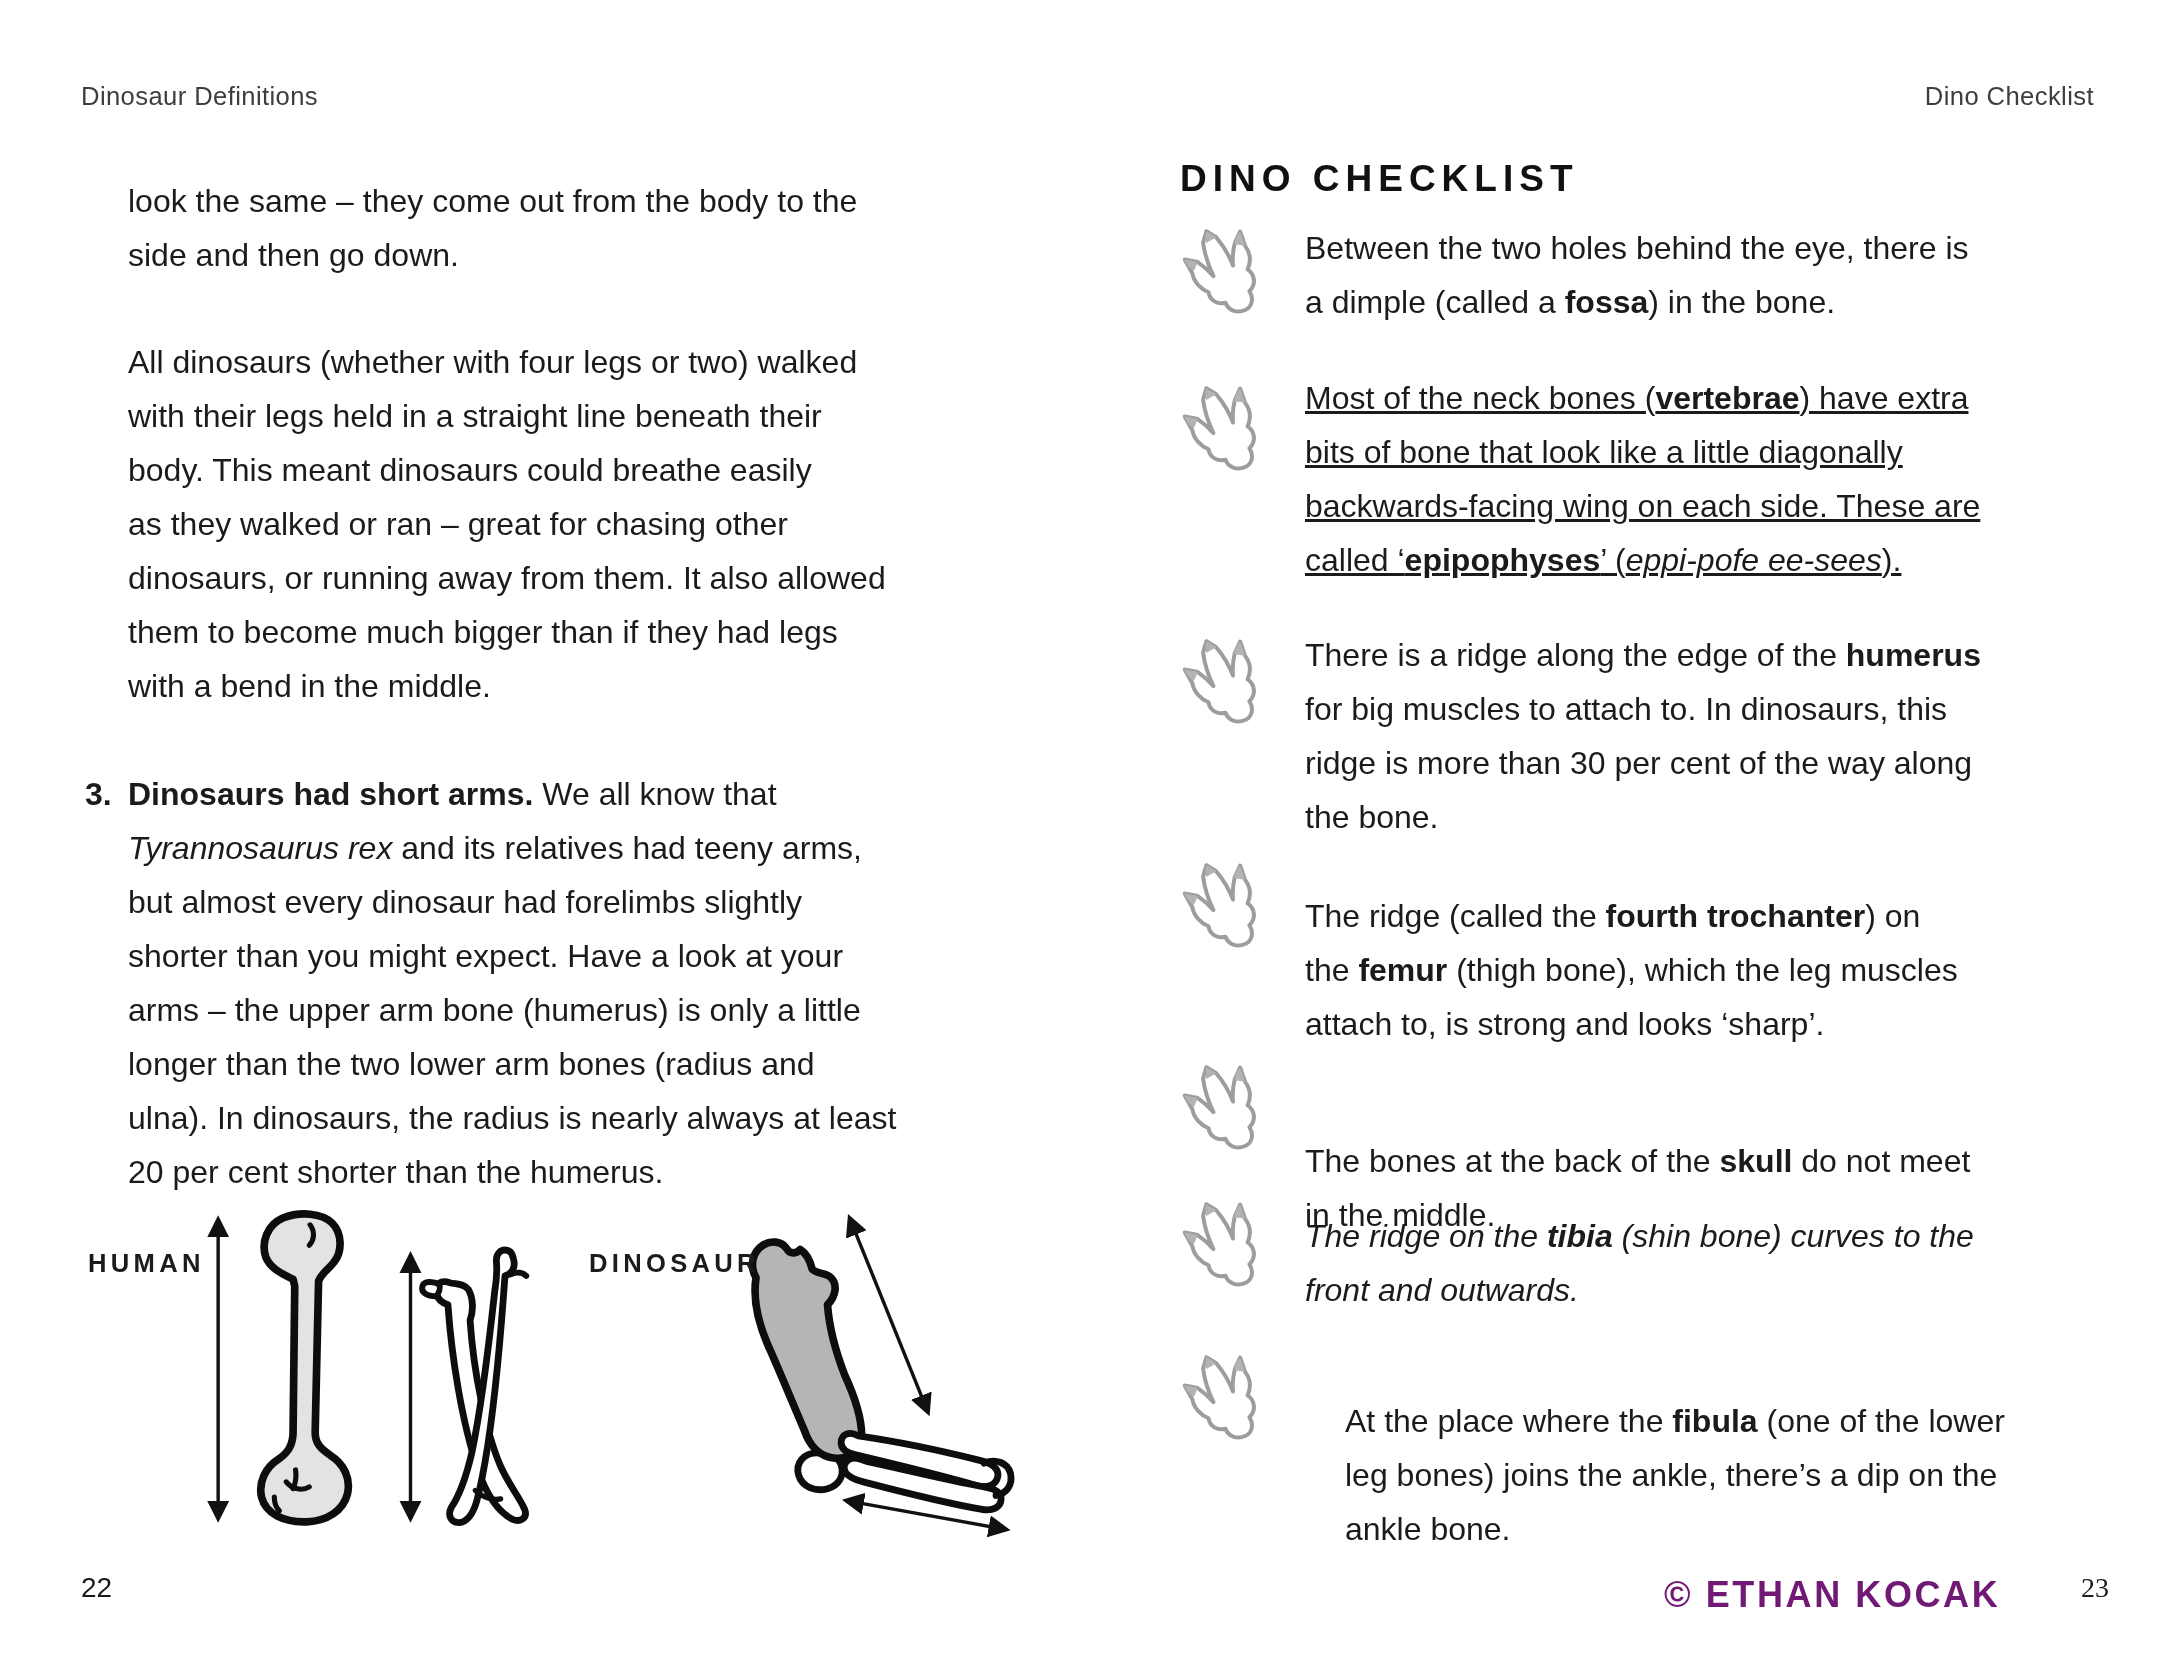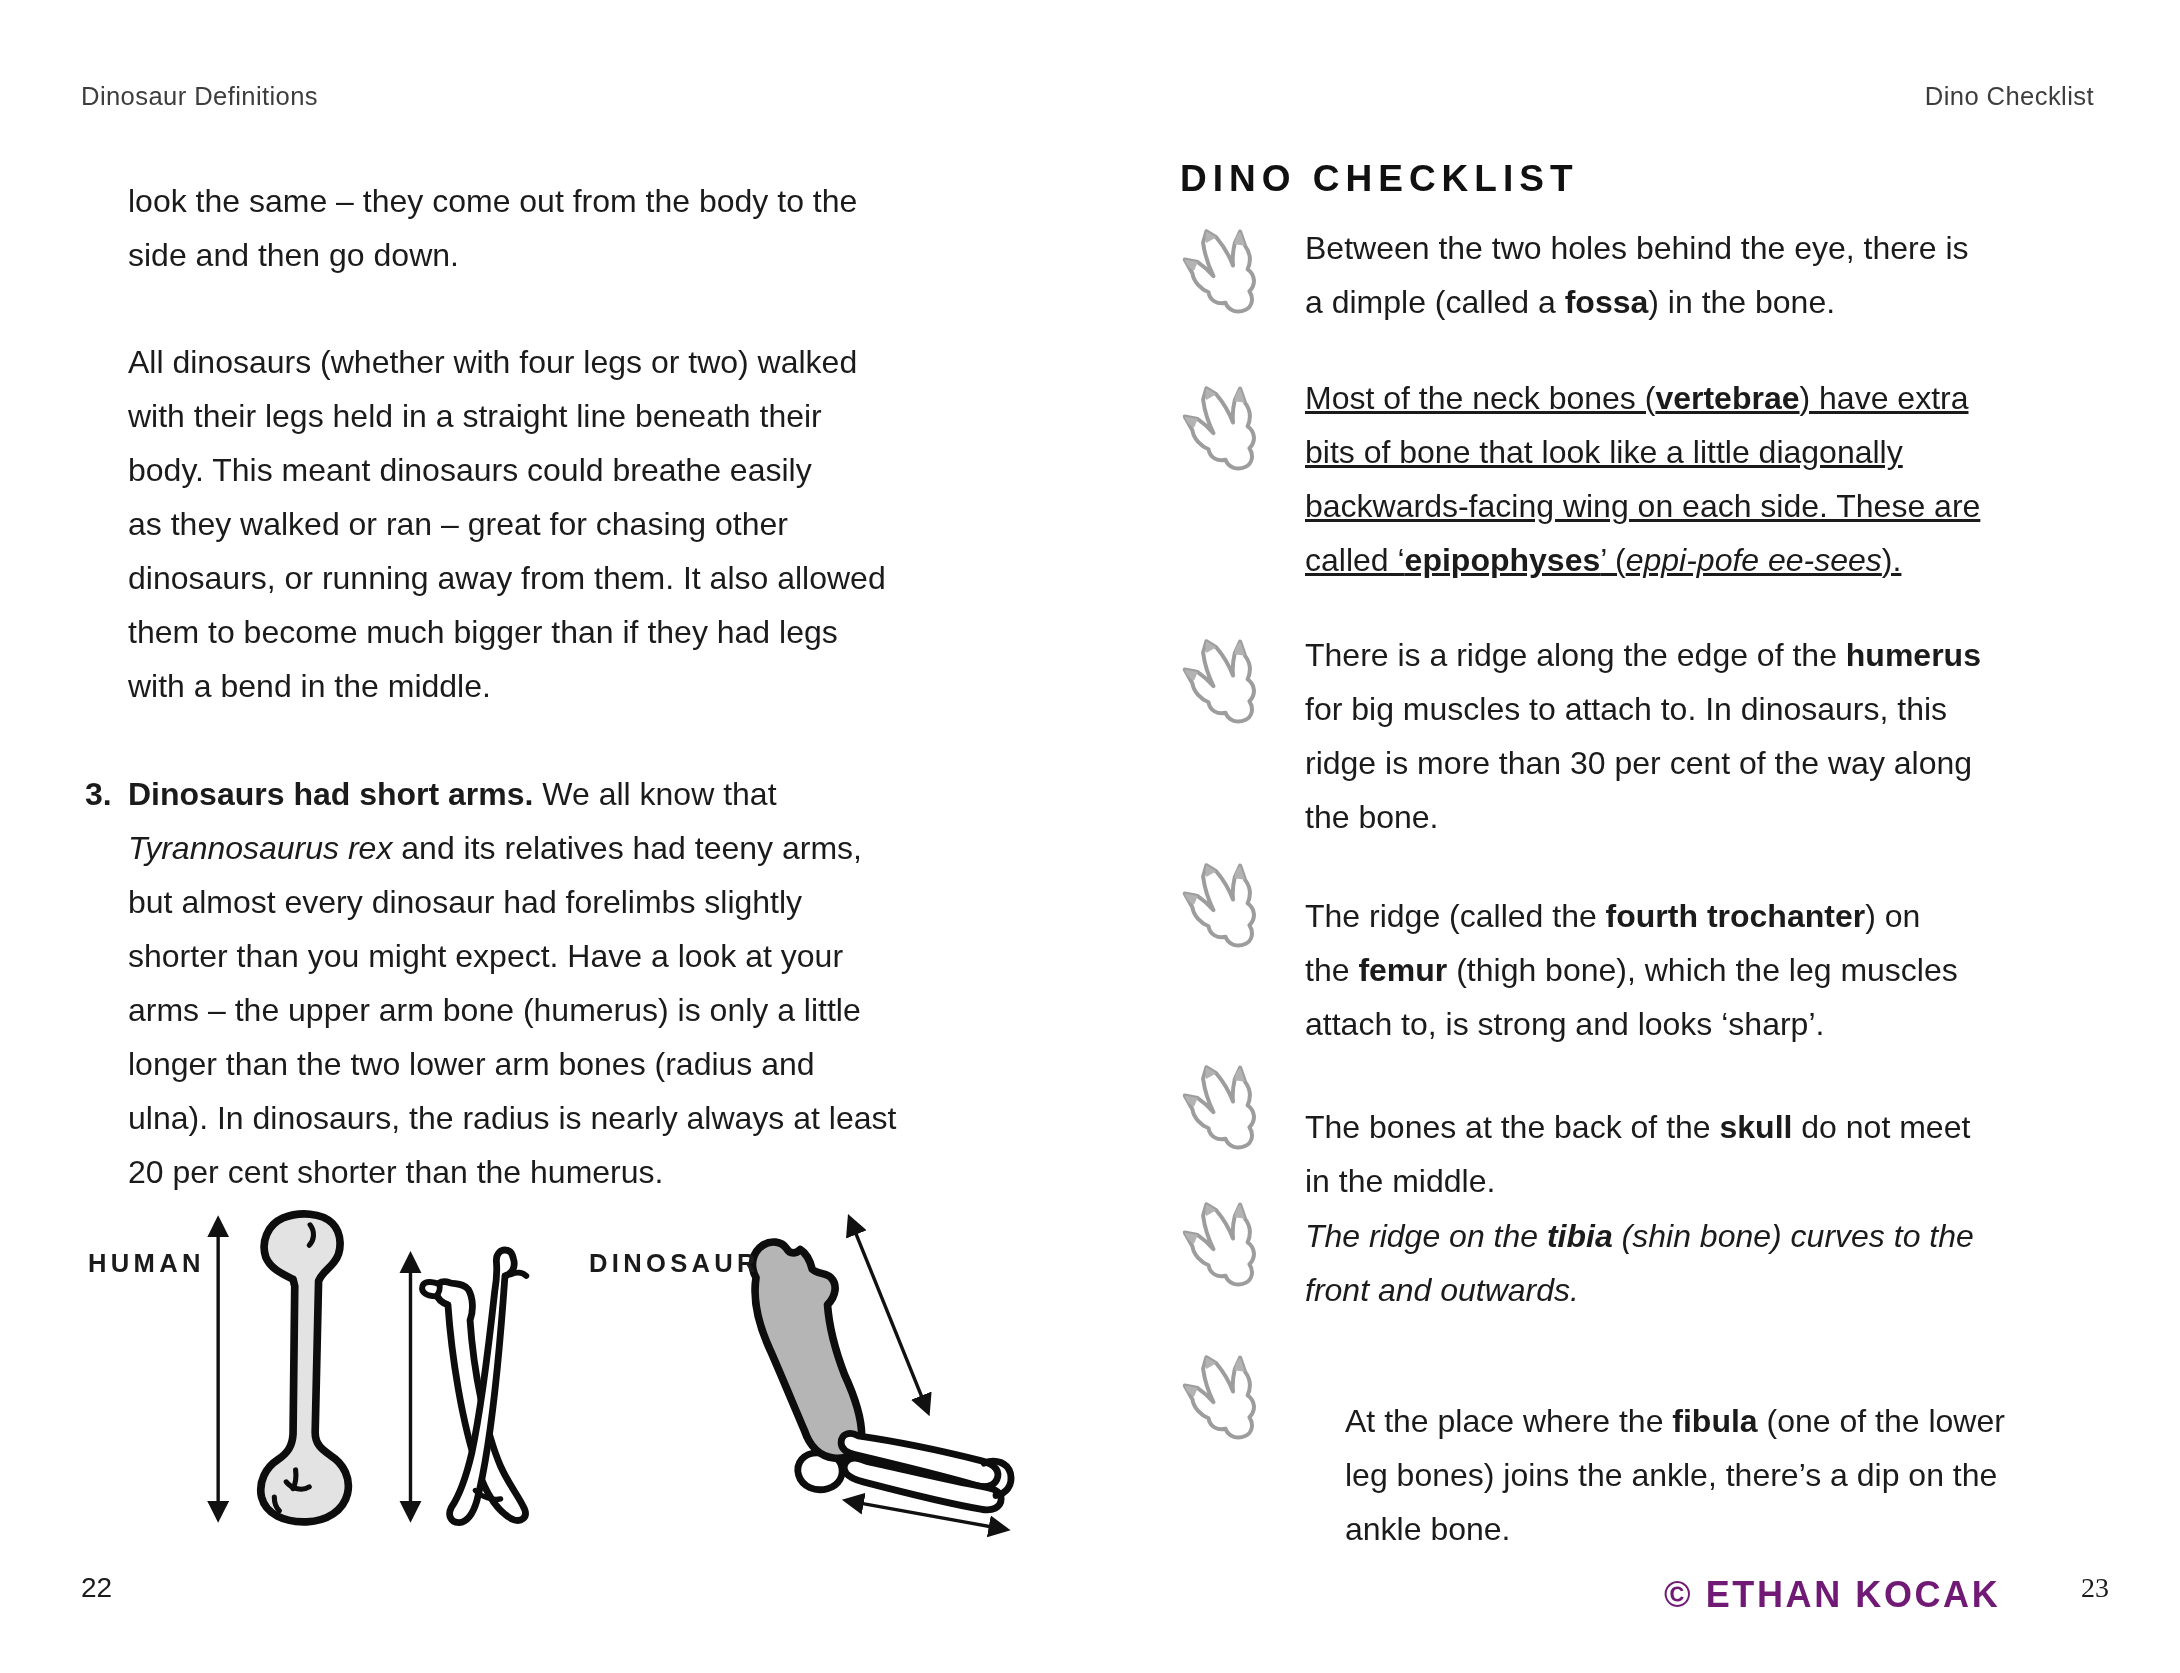--- a/index.html
+++ b/index.html
@@ -42,21 +42,21 @@
   #checklist-title {
     left:1180px; top:158px;
     font-size:37px; font-weight:bold; letter-spacing:6px;
     color:#111;
   }
   .check-item-text { left:1305px; font-size:32px; line-height:54px; }
   #item1-text { top:221px; }
   #item2-text { top:371px;text-decoration:underline; }
   #item3-text { top:628px; }
   #item4-text { top:889px; }
-  #item5-text { top:1100px; }
+  #item5-text { top:1134px; }
   #item6-text { top:1209px;font-style:italic; }
   #item7-text { top:1394px;margin-left:40px; }
 
   .footprint { width:90px; height:102px; left:1182px; }
   #item1-icon { top:220px; }
   #item2-icon { top:377px; }
   #item3-icon { top:630px; }
   #item4-icon { top:854px; }
   #item5-icon { top:1056px; }
   #item6-icon { top:1193px; }

